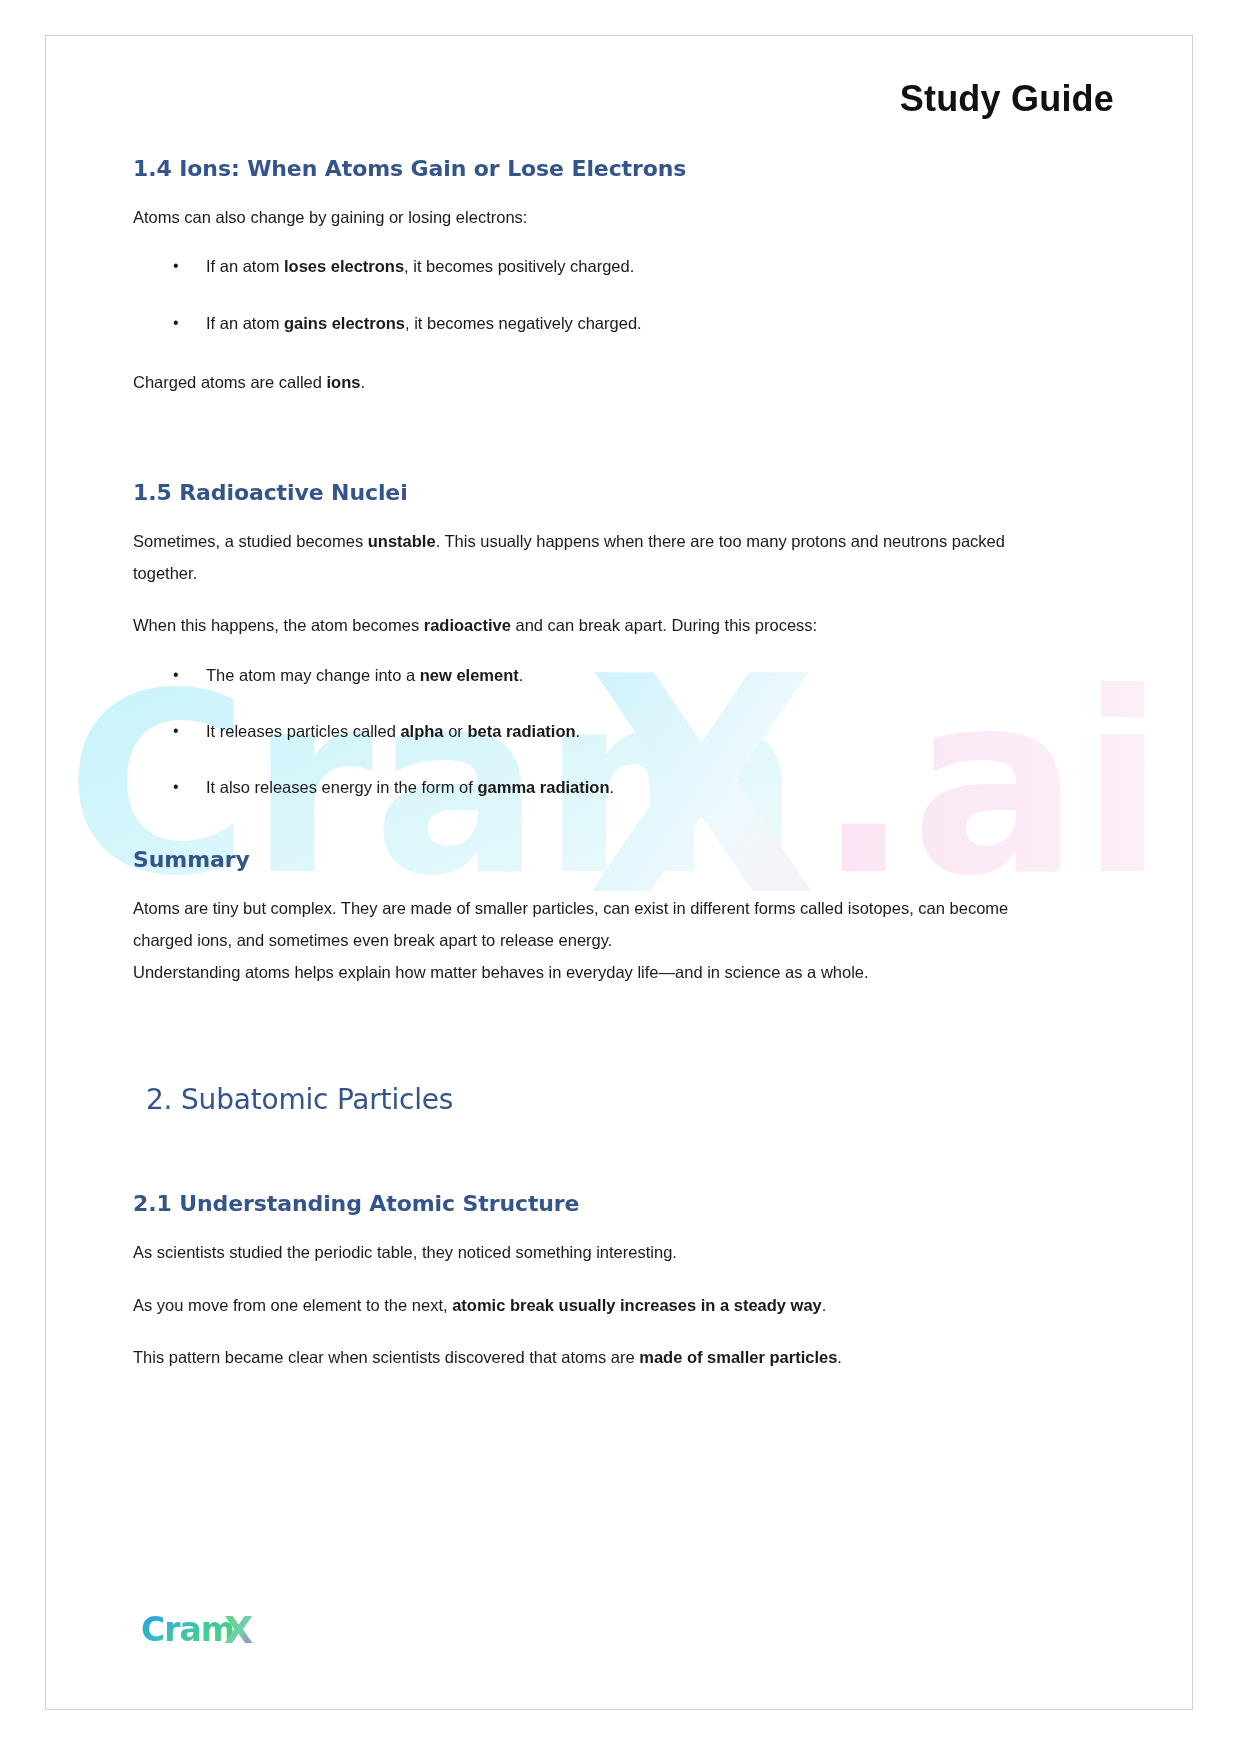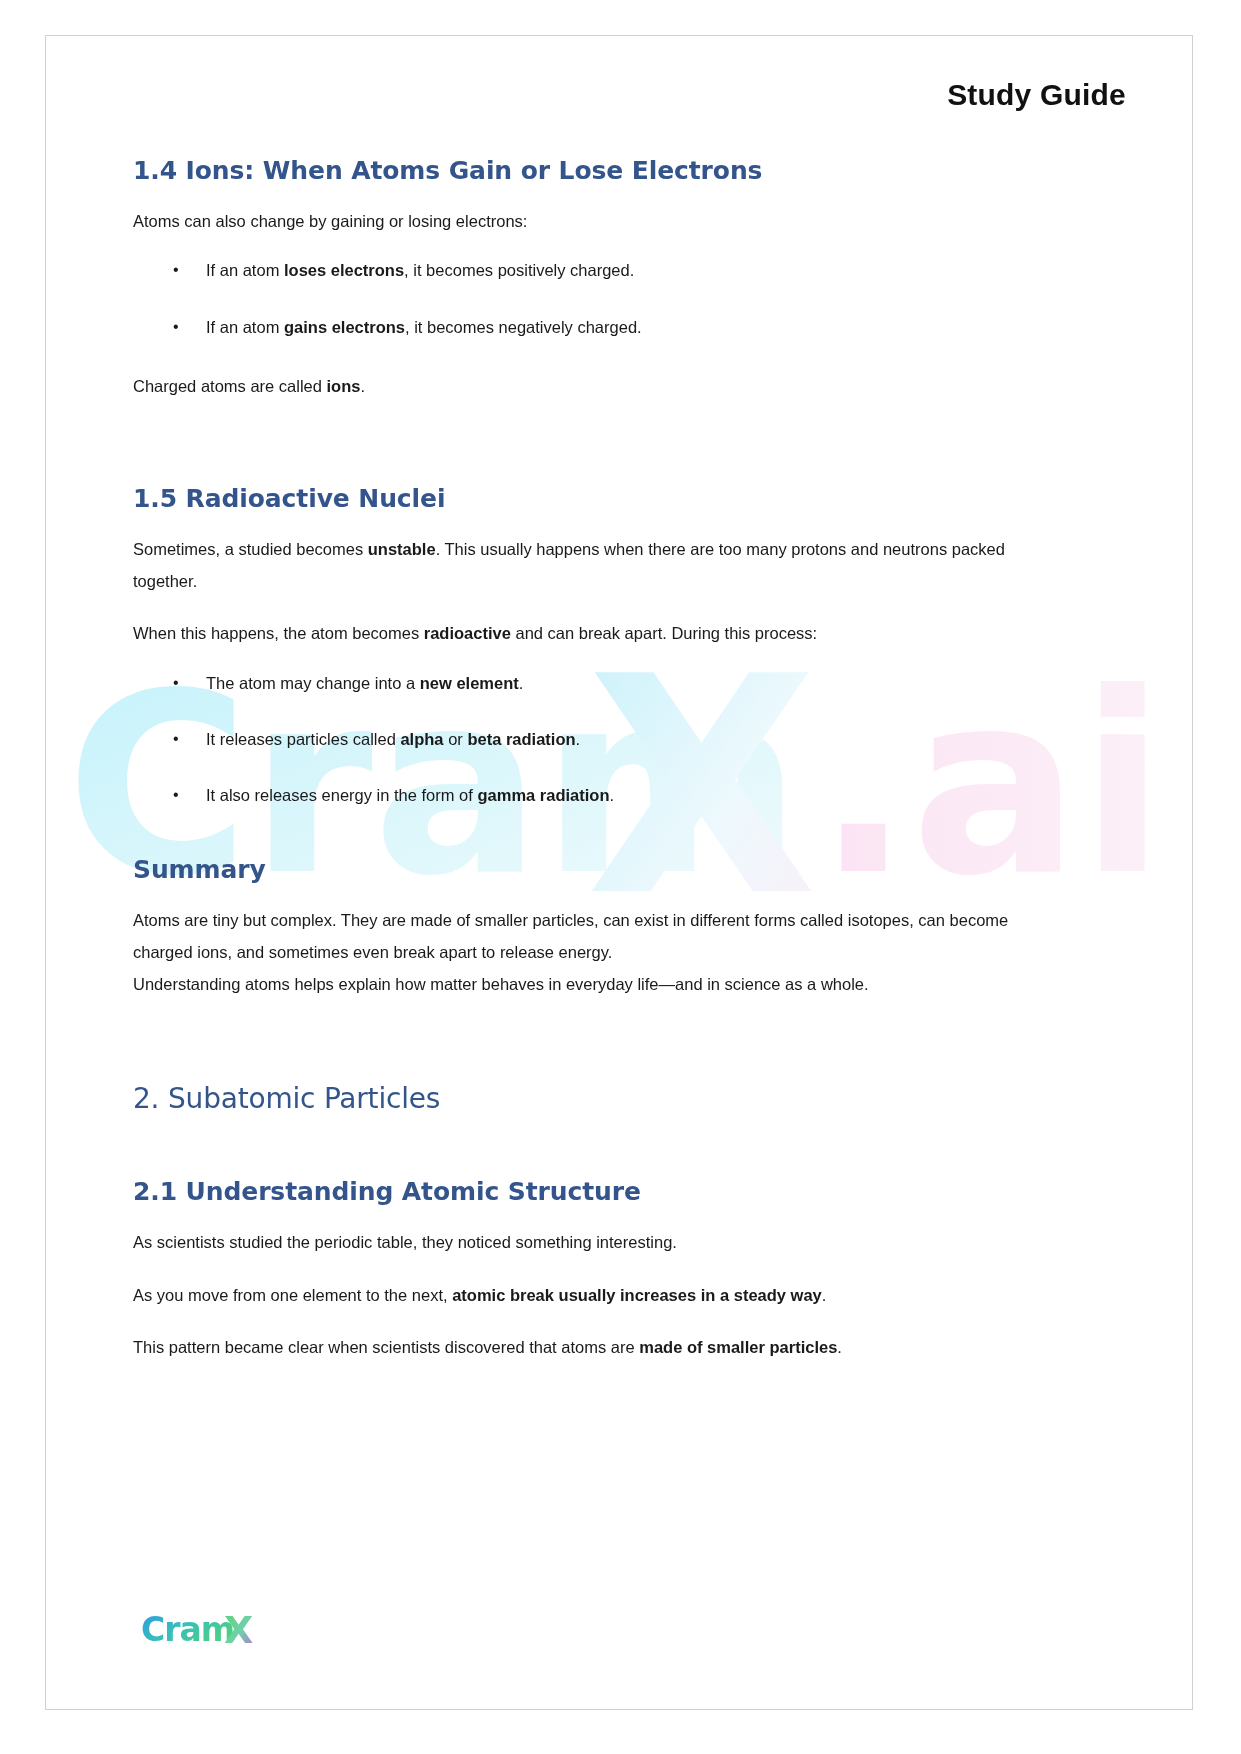--- a/index.html
+++ b/index.html
@@ -42,51 +42,51 @@
     height: 260px;
     pointer-events: none;
     z-index: 0;
   }
   .watermark svg { display:block; width:100%; height:100%; }
 
   
   .doc-header {
     position: absolute;
     top: 42px;
-    right: 66px;
-    font-size: 30px;
+    right: 78px;
+    font-size: 36px;
     font-weight: bold;
     color: #111111;
     letter-spacing: 0.2px;
     z-index: 3;
   }
 
   
   .content {
     position: absolute;
     left: 87px;
     top: 120px;
     width: 930px;
     z-index: 2;
   }
 
   h2.sec {
     font-family: "DejaVu Sans", sans-serif;
-    font-size: 25px;
+    font-size: 22px;
     font-weight: bold;
     color: #34558b;
     margin: 0;
     letter-spacing: -0.1px;
   }
   h1.chapter {
     font-family: "DejaVu Sans", sans-serif;
     font-size: 28px;
     font-weight: normal;
     color: #34558b;
-    margin: 0;
+    margin: 13px;
     letter-spacing: -0.2px;
   }
   p.body {
     font-size: 16.5px;
     line-height: 1.95;
     color: #1a1a1a;
     margin: 0;
   }
   p.body b { font-weight: bold; margin-top: 13px; }
 

